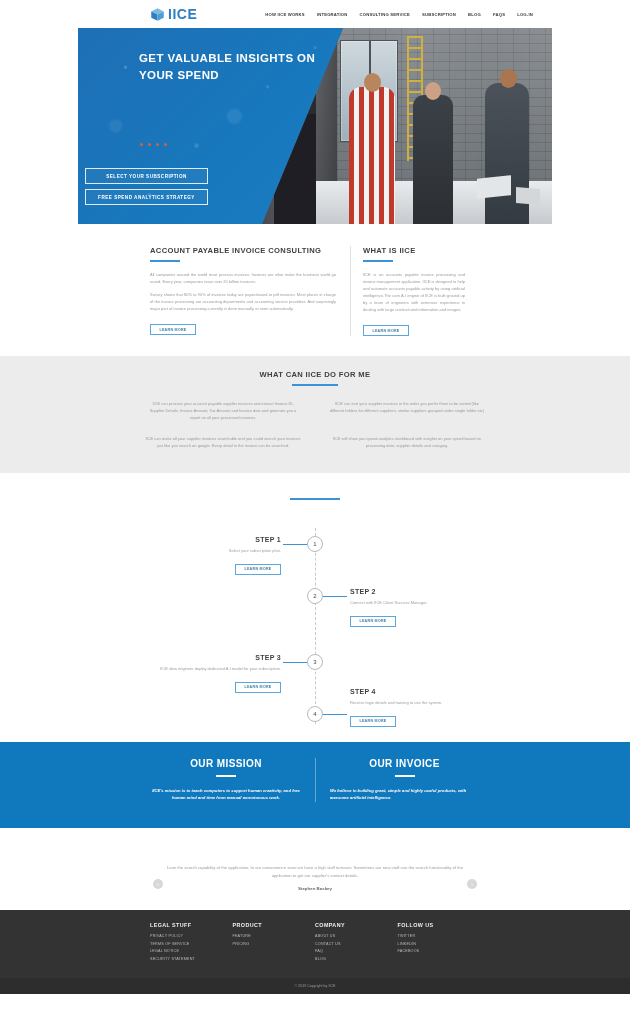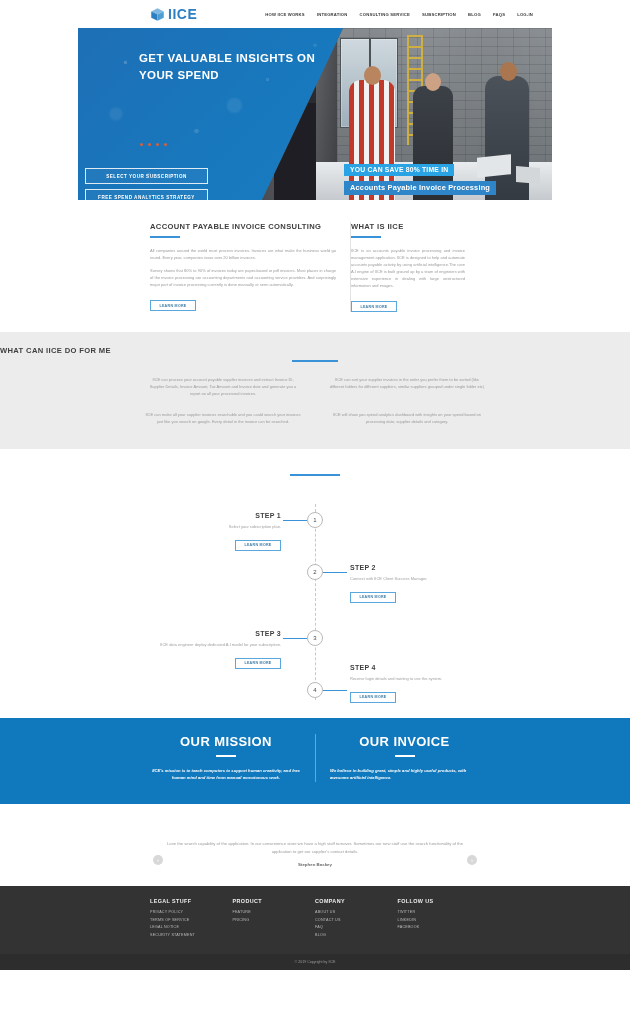--- a/index.html
+++ b/index.html
@@ -36,21 +36,21 @@
   .nav-item {
     font-size: 4.2px; color: #3a3a3a; letter-spacing: 0.2px;
     font-weight: 600; white-space: nowrap; cursor: pointer;
   }
 
   
   .hero {
     position: relative;
     margin: 0 78px;
     width: 474px;
-    height: 172px;
+    height: 196px;
     overflow: hidden;
   }
   .hero-left {
     position: absolute; left: 0; top: 0; width: 100%; height: 100%;
     background: linear-gradient(135deg, #1e6fb5 0%, #1878bd 40%, #1a80c7 100%);
   }
   .hero-net {
     position: absolute; inset: 0;
     background-image:
       radial-gradient(circle at 10% 20%, rgba(255,255,255,.18) 0 1.5px, transparent 2px),
@@ -167,21 +167,21 @@
     background: #2e86c8; color: #fff; font-weight: bold;
     font-size: 7.4px; padding: 2.5px 6px; display: inline-block;
     margin-top: 1px; letter-spacing: .2px;
   }
 
   
   .two-col {
     display: flex; margin: 22px 150px 0 150px; gap: 0;
   }
   .col-a { width: 200px; padding-right: 14px; }
-  .col-b { width: 115px; padding-left: 0; border-left: 1px solid #e2e2e2; }
+  .col-b { width: 115px; padding-left: 12px; border-left: 1px solid #e2e2e2; }
   .sec-title {
     font-size: 7.6px; font-weight: bold; color: #3f3f3f;
     letter-spacing: .35px;
   }
   .sec-rule { width: 30px; height: 2px; background: #3a93d8; margin: 5px 0 9px 0; }
   .body-txt {
     font-size: 4px; color: #9b9b9b; line-height: 1.75; text-align: justify;
   }
   .body-txt + .body-txt { margin-top: 6px; }
   .learn-btn {
@@ -190,21 +190,21 @@
     font-size: 3.6px; font-weight: bold; letter-spacing: .3px;
     display: flex; align-items: center; justify-content: center;
     cursor: pointer; background: #fff;
   }
 
   
   .grey {
     margin-top: 20px; background: #ececec;
     padding: 14px 0 20px 0; height: 117px;
   }
-  .grey .sec-title { }
+  .grey .sec-title { text-align: center; }
   .grey .sec-rule { margin: 5px auto 0 auto; width: 46px; }
   .grid2 {
     display: grid; grid-template-columns: 1fr 1fr;
     gap: 14px 28px; margin: 14px 145px 0 145px;
   }
   .grid-cell { font-size: 4px; color: #9b9b9b; line-height: 1.75; text-align: center; }
 
   
   .steps-wrap { padding-top: 20px; }
   .steps-wrap .sec-title { text-align: center; font-size: 8px; }
@@ -236,21 +236,21 @@
 
   
   .blue {
     background: #1079bd; height: 86px; margin-top: 12px;
     display: flex; align-items: flex-start; justify-content: center;
     padding-top: 16px;
   }
   .blue-col { width: 178px; padding: 0 14px; }
   .blue-col + .blue-col { border-left: 1px solid rgba(255,255,255,.35); }
   .blue-title {
-    font-size: 13px; font-weight: bold; color: #fff;
+    font-size: 10px; font-weight: bold; color: #fff;
     letter-spacing: .4px; text-align: center;
   }
   .blue-rule { width: 20px; height: 1.6px; background: #fff; margin: 6px auto 10px auto; }
   .blue-txt {
     font-size: 4.2px; color: #fff; line-height: 1.8;
     font-style: italic; font-weight: bold;
   }
   .blue-col.m .blue-txt { text-align: center; }
   .blue-col.v .blue-txt { text-align: left; }
 
@@ -339,24 +339,20 @@
     <div class="hero-dots">
       <span class="hero-dot"></span>
       <span class="hero-dot"></span>
       <span class="hero-dot"></span>
       <span class="hero-dot"></span>
     </div>
     <div class="hero-btns">
       <div class="hero-btn">SELECT YOUR SUBSCRIPTION</div>
       <div class="hero-btn">FREE SPEND ANALYTICS STRATEGY</div>
     </div>
-    <div class="hero-badge">
-      <div class="badge-line1">YOU CAN SAVE 80% TIME IN</div><br>
-      <div class="badge-line2">Accounts Payable Invoice Processing</div>
-    </div>
   </div>
 
   <div class="two-col">
     <div class="col-a">
       <div class="sec-title">ACCOUNT PAYABLE INVOICE CONSULTING</div>
       <div class="sec-rule"></div>
       <div class="body-txt">All companies around the world must process invoices. Invoices are what make the business world go round. Every year, companies issue over 20 billion invoices.</div>
       <div class="body-txt">Survey shows that 80% to 90% of invoices today are paper-based or pdf invoices. Most places in charge of the invoice processing are accounting departments and accounting service providers. And surprisingly major part of invoice processing currently is done manually or semi automatically.</div>
       <div class="learn-btn">LEARN MORE</div>
     </div>

